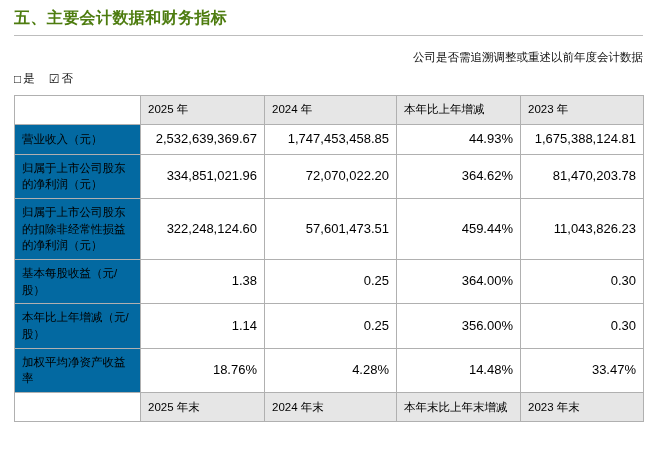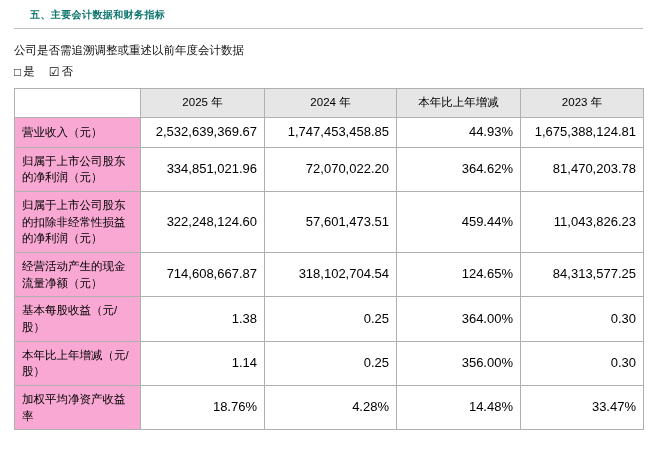--- a/index.html
+++ b/index.html
@@ -17,37 +17,38 @@
   .page {
     position: relative;
     width: 657px;
     height: 463px;
     box-sizing: border-box;
     padding: 0 14px;
   }
   .section-title {
     font-family: "Liberation Sans", "DejaVu Sans", sans-serif;
     font-weight: bold;
-    font-size: 10px;
+    font-size: 16px;
     letter-spacing: 0.4px;
-    margin: 8px 0 0 16px;
+    margin: 8px 0 0 0;
     padding: 0 0 6px 0;
-    color: #0f766e;
+    color: #4d7c0f;
   }
   .title-rule {
     border: 0;
     border-top: 1px solid #bdbdbd;
     margin: 0 0 12px 0;
   }
   .note-line {
     font-family: "Liberation Sans", "DejaVu Sans", sans-serif;
     font-size: 11.5px;
     line-height: 1.6;
     color: #111;
     margin: 12px 0 3px 0;
+    text-align: right;
   }
   .checkbox-line {
     font-family: "Liberation Sans", "DejaVu Sans", sans-serif;
     font-size: 11.5px;
     line-height: 1.6;
     color: #111;
     margin: 0 0 7px 0;
     display: flex;
     gap: 14px;
     align-items: center;
@@ -70,32 +71,31 @@
   }
   table.fin td {
     border: 1px solid #b0b0b0;
     padding: 5px 7px;
     vertical-align: middle;
     line-height: 1.45;
     height: 18px;
   }
   td.head {
     background: #e6e6e6;
-    text-align: center;
     font-size: 11.5px;
     padding: 6px 7px;
     margin-left: 40px;
   }
   td.corner {
     background: #ffffff;
     border-left: 1px solid #b0b0b0;
     border-top: 1px solid #b0b0b0;
   }
   td.rowlabel {
-    background: #f9a8d4;
+    background: #0369a1;
     text-align: left;
     padding: 5px 7px;
   }
   td.num {
     text-align: right;
     padding-right: 9px;
     font-size: 13px;
   }
   .col1 { width: 126px; }
   .col2 { width: 124px; }
@@ -156,27 +156,20 @@
         <td class="num">81,470,203.78</td>
       </tr>
       <tr>
         <td class="rowlabel">归属于上市公司股东的扣除非经常性损益的净利润（元）</td>
         <td class="num">322,248,124.60</td>
         <td class="num">57,601,473.51</td>
         <td class="num">459.44%</td>
         <td class="num">11,043,826.23</td>
       </tr>
       <tr>
-        <td class="rowlabel">经营活动产生的现金流量净额（元）</td>
-        <td class="num">714,608,667.87</td>
-        <td class="num">318,102,704.54</td>
-        <td class="num">124.65%</td>
-        <td class="num">84,313,577.25</td>
-      </tr>
-      <tr>
         <td class="rowlabel">基本每股收益（元/股）</td>
         <td class="num">1.38</td>
         <td class="num">0.25</td>
         <td class="num">364.00%</td>
         <td class="num">0.30</td>
       </tr>
       <tr>
         <td class="rowlabel">本年比上年增减（元/股）</td>
         <td class="num">1.14</td>
         <td class="num">0.25</td>
@@ -184,17 +177,24 @@
         <td class="num">0.30</td>
       </tr>
       <tr>
         <td class="rowlabel">加权平均净资产收益率</td>
         <td class="num">18.76%</td>
         <td class="num">4.28%</td>
         <td class="num">14.48%</td>
         <td class="num">33.47%</td>
       </tr>
 
+      <tr>
+        <td class="corner"></td>
+        <td class="head">2025 年末</td>
+        <td class="head">2024 年末</td>
+        <td class="head">本年末比上年末增减</td>
+        <td class="head">2023 年末</td>
+      </tr>
 
     </tbody>
   </table>
 
 </div>
 
 </body></html>

